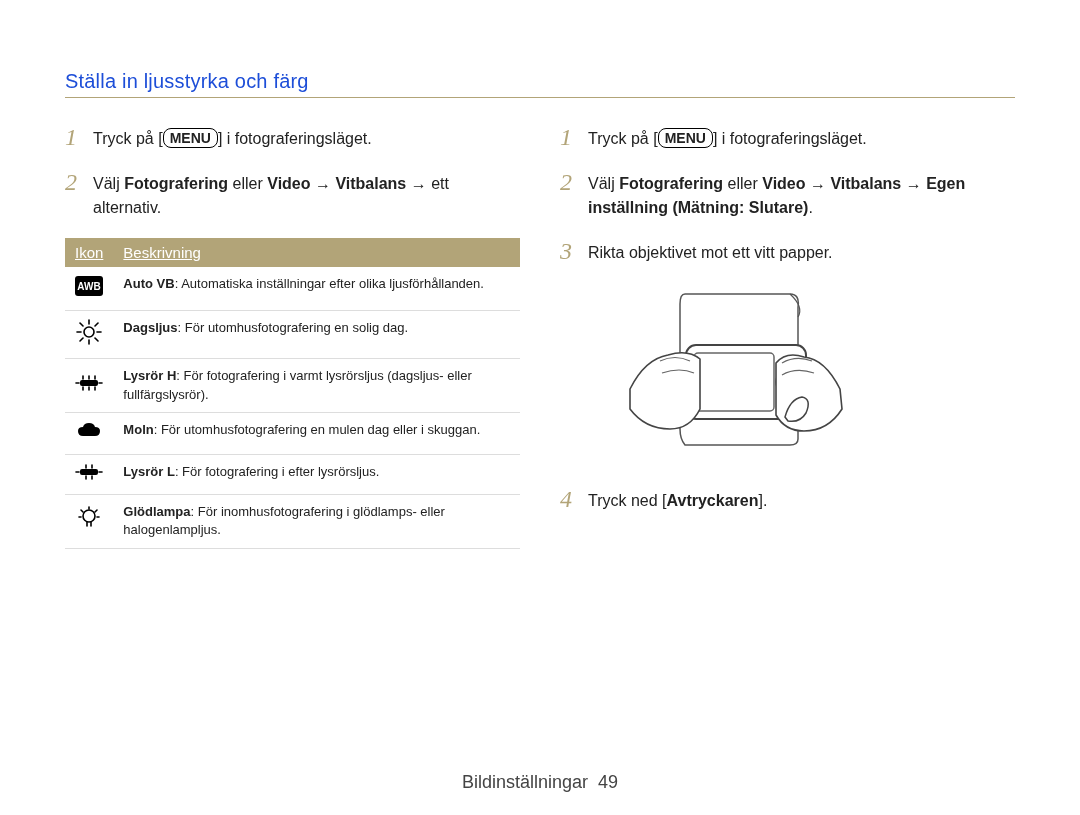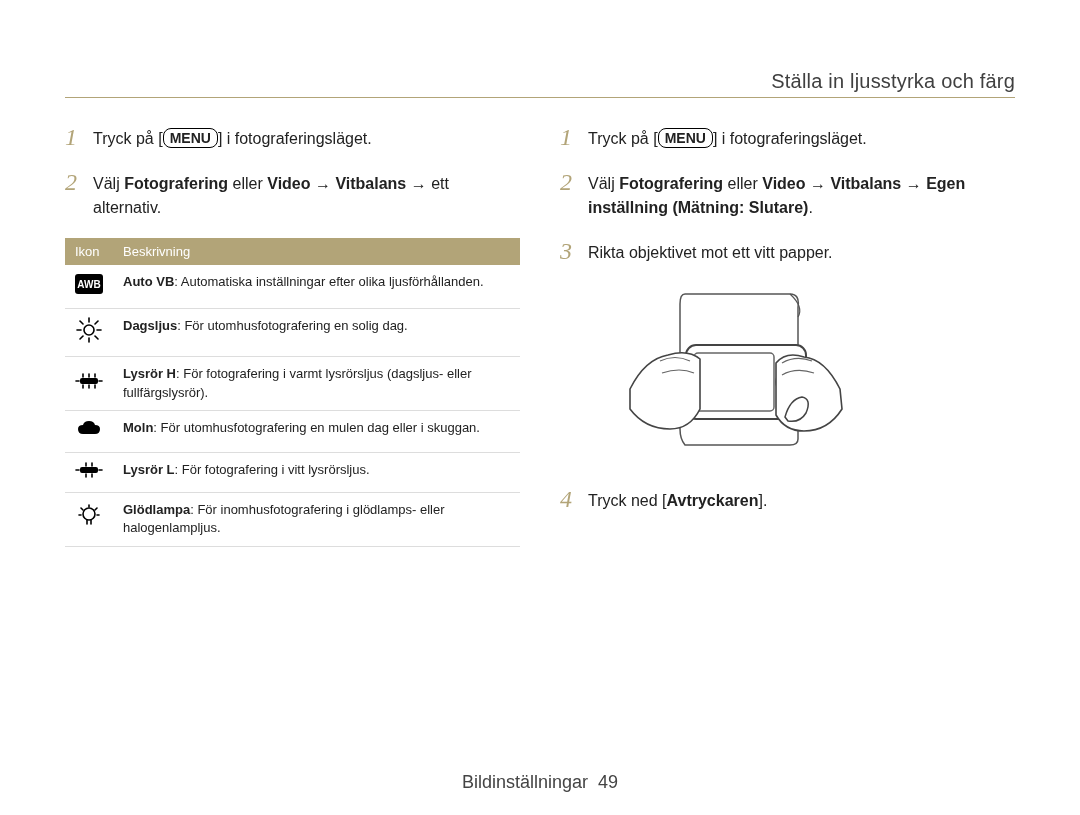--- a/index.html
+++ b/index.html
@@ -8,26 +8,25 @@
     width: 1080px;
     height: 815px;
     background: #fff;
     color: #222;
     position: relative;
     padding: 70px 65px 30px 65px;
   }
   .page-title {
     font-size: 20px;
     font-weight: 300;
-    color: #404040;
+    color: #1d4ed8;
     border-bottom: 1px solid #b2a478;
     padding-bottom: 4px;
     margin-bottom: 26px;
     letter-spacing: 0.2px;
-    text-align: right;
   }
   .columns {
     display: flex;
     gap: 40px;
   }
   .col {
     flex: 1;
     min-width: 0;
   }
   .step {
@@ -64,21 +63,22 @@
     width: 100%;
     font-size: 13px;
     margin-top: 4px;
   }
   table.icon-table thead th {
     background: #b2a478;
     color: #fff;
     font-weight: normal;
     text-align: left;
     padding: 6px 10px;
-    font-size: 13px;
+    font-size: 15px;
+    text-decoration: underline;
   }
   table.icon-table td {
     border-bottom: 1px solid #ddd;
     padding: 8px 10px;
     vertical-align: top;
     line-height: 1.4;
     margin-top: 32px;
   }
   table.icon-table td.icon-cell {
     width: 48px;
@@ -196,21 +196,21 @@
                 <rect x="6" y="6" width="18" height="6" rx="2" fill="#000"></rect>
                 <g stroke="#000" stroke-width="1.6" fill="none" stroke-linecap="round">
                   <line x1="2" y1="9" x2="5" y2="9"></line>
                   <line x1="25" y1="9" x2="28" y2="9"></line>
                   <line x1="12" y1="2" x2="12" y2="5"></line>
                   <line x1="18" y1="2" x2="18" y2="5"></line>
                   <line x1="12" y1="13" x2="12" y2="16"></line>
                   <line x1="18" y1="13" x2="18" y2="16"></line>
                 </g>
               </svg></td>
-            <td><b>Lysrör L</b><span>: För fotografering i vitt lysrörsljus.</span></td>
+            <td><b>Lysrör L</b><span>: För fotografering i efter lysrörsljus.</span></td>
           </tr>
           <tr>
             <td class="icon-cell"><svg width="22" height="26" viewBox="0 0 22 26">
                 <circle cx="11" cy="10" r="6" stroke="#000" stroke-width="1.6" fill="none" stroke-linecap="round"></circle>
                 <line x1="9" y1="16" x2="9" y2="20" stroke="#000" stroke-width="1.6" fill="none" stroke-linecap="round"></line>
                 <line x1="13" y1="16" x2="13" y2="20" stroke="#000" stroke-width="1.6" fill="none" stroke-linecap="round"></line>
                 <g stroke="#000" stroke-width="1.6" fill="none" stroke-linecap="round">
                   <line x1="11" y1="1" x2="11" y2="3"></line>
                   <line x1="3" y1="4" x2="5" y2="6"></line>
                   <line x1="19" y1="4" x2="17" y2="6"></line>

